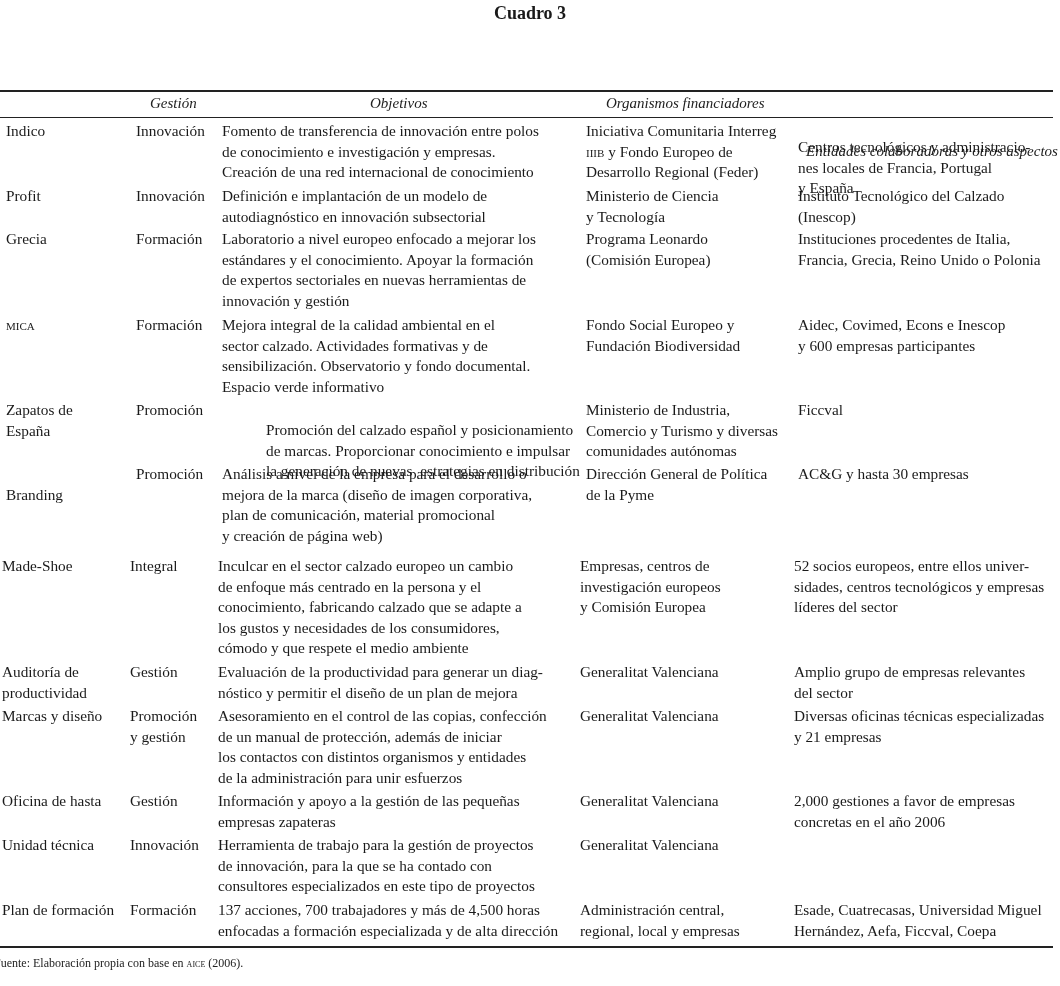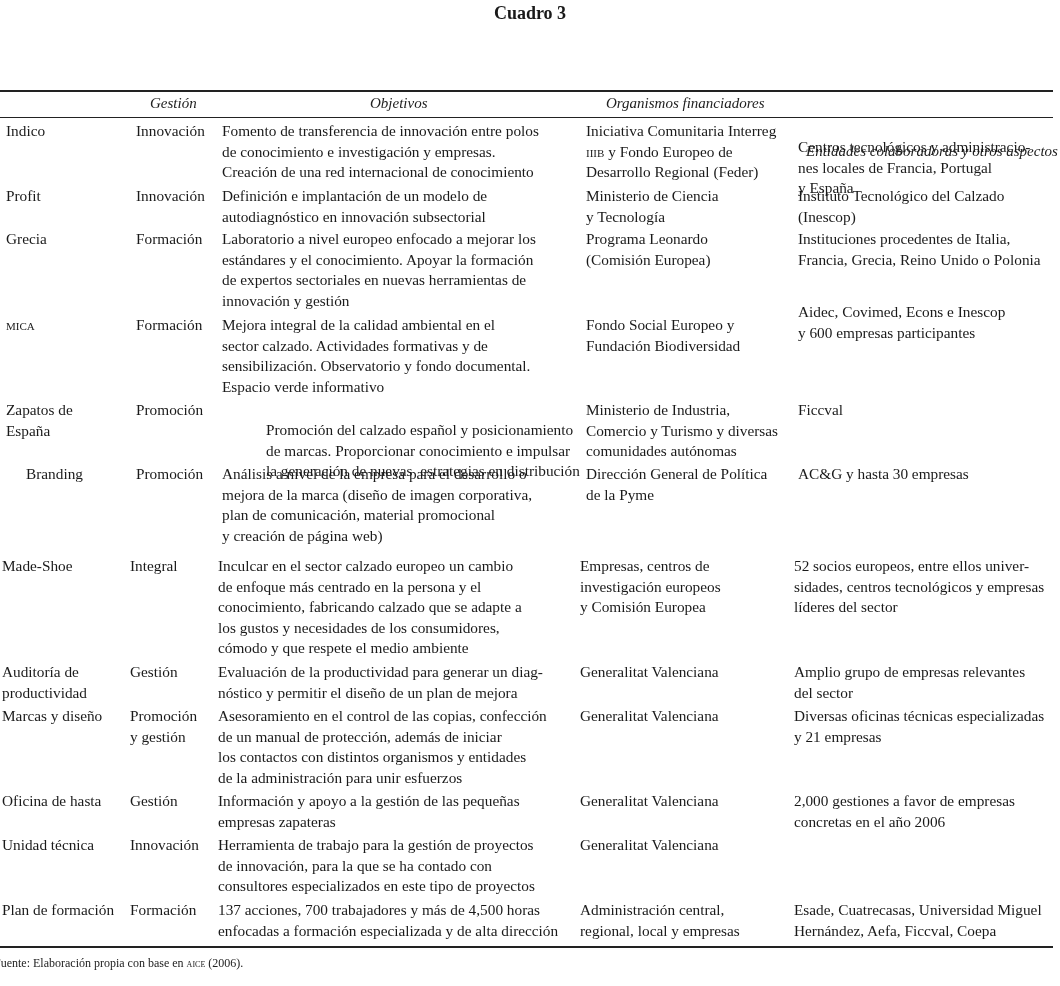--- a/index.html
+++ b/index.html
@@ -76,37 +76,37 @@
     </div>
     <div>
       <div class="cell" style="left: 6px; top: 315px; font-variant: small-caps; text-transform: lowercase;">MICA</div>
       <div class="cell" style="left: 136px; top: 315px;">Formación</div>
       <div class="cell" style="left: 222px; top: 315px;">Mejora integral de la calidad ambiental en el
 sector calzado. Actividades formativas y de
 sensibilización. Observatorio y fondo documental.
 Espacio verde informativo</div>
       <div class="cell" style="left: 586px; top: 315px;">Fondo Social Europeo y
 Fundación Biodiversidad</div>
-      <div class="cell" style="left: 798px; top: 302px;">Aidec, Covimed, Econs e Inescop
+      <div class="cell" style="left: 798px; top: 315px;">Aidec, Covimed, Econs e Inescop
 y 600 empresas participantes</div>
     </div>
     <div>
       <div class="cell" style="left: 6px; top: 400px;">Zapatos de
 España</div>
       <div class="cell" style="left: 136px; top: 400px;">Promoción</div>
       <div class="cell" style="left: 222px; top: 420px; margin-left: 44px;">Promoción del calzado español y posicionamiento
 de marcas. Proporcionar conocimiento e impulsar
 la generación de nuevas  estrategias en distribución</div>
       <div class="cell" style="left: 586px; top: 400px;">Ministerio de Industria,
 Comercio y Turismo y diversas
 comunidades autónomas</div>
       <div class="cell" style="left: 798px; top: 400px;">Ficcval</div>
     </div>
     <div>
-      <div class="cell" style="left: 6px; top: 464px; margin-left: 20px;">Branding</div>
+      <div class="cell" style="left: 6px; top: 485px;">Branding</div>
       <div class="cell" style="left: 136px; top: 464px;">Promoción</div>
       <div class="cell" style="left: 222px; top: 464px;">Análisis a nivel de la empresa para el desarrollo o
 mejora de la marca (diseño de imagen corporativa,
 plan de comunicación, material promocional
 y creación de página web)</div>
       <div class="cell" style="left: 586px; top: 464px;">Dirección General de Política
 de la Pyme</div>
       <div class="cell" style="left: 798px; top: 464px;">AC&amp;G y hasta 30 empresas</div>
     </div>
     <div>

